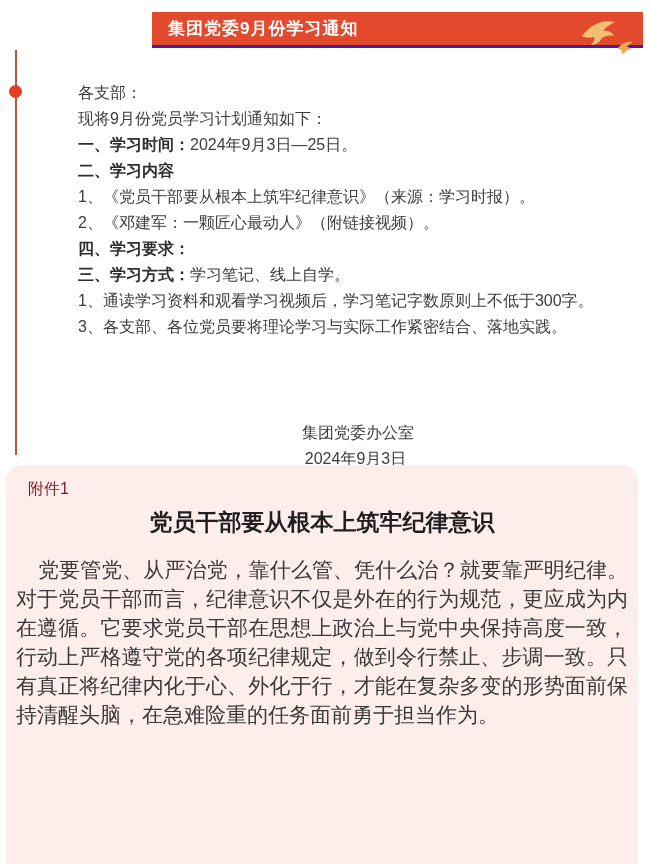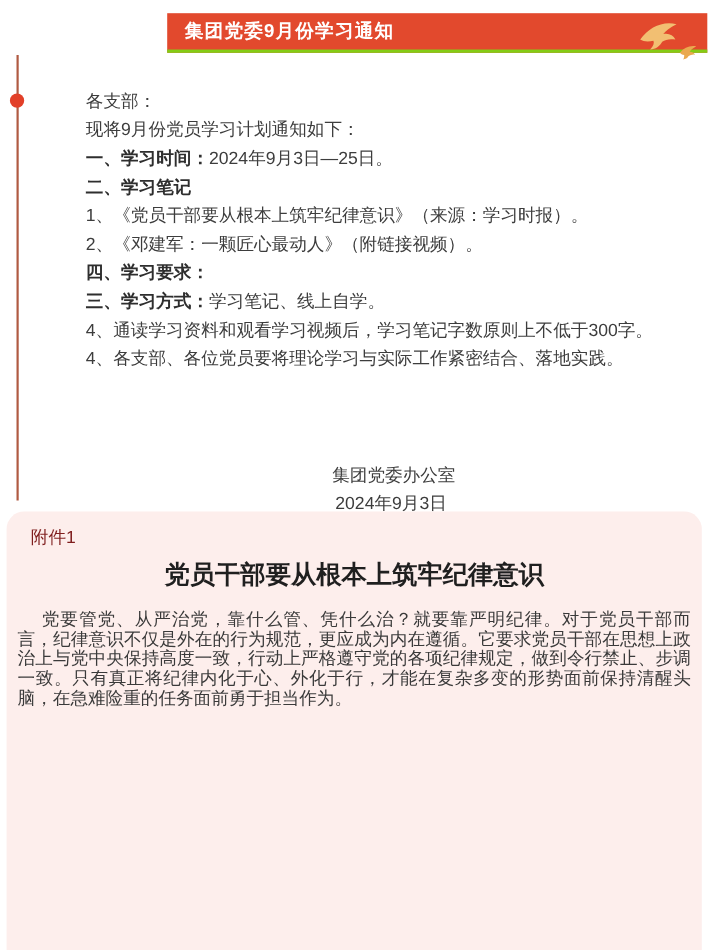--- a/index.html
+++ b/index.html
@@ -14,21 +14,21 @@
 
   
   .banner {
     position: absolute;
     left: 152px;
     top: 12px;
     width: 491px;
     height: 36px;
     box-sizing: border-box;
     background: #e2492d;
-    border-bottom: 3px solid #84cc16;
+    border-bottom: 3px solid #4c1d95;
     display: flex;
     align-items: center;
     padding-left: 16px;
   }
   .banner-title {
     color: #ffffff;
     font-size: 17px;
     font-weight: bold;
     letter-spacing: 1px;
     white-space: nowrap;
@@ -99,22 +99,22 @@
   .attach-title {
     text-align: center;
     font-size: 23px;
     font-weight: bold;
     color: #1f1f1f;
     margin-top: 7px;
   }
   .attach-body { margin-top: 17px; }
   .attach-para {
     margin: 0;
-    font-size: 16px;
-    line-height: 18px;
+    font-size: 21px;
+    line-height: 29px;
     color: #3a3a3a;
     text-align: justify;
     text-indent: 22px;
   }
 </style>
 </head>
 <body>
 
 <div class="banner">
   <span class="banner-title">集团党委9月份学习通知</span>
@@ -124,27 +124,27 @@
   </svg>
 </div>
 
 <div class="timeline-line"></div>
 <div class="timeline-dot"></div>
 
 <div class="notice">
   <div class="notice-line"><span>各支部：</span></div>
   <div class="notice-line"><span>现将9月份党员学习计划通知如下：</span></div>
   <div class="notice-line"><span class="b">一、学习时间：</span><span>2024年9月3日—25日。</span></div>
-  <div class="notice-line"><span class="b">二、学习笔记</span><span></span></div>
+  <div class="notice-line"><span class="b">二、学习内容</span><span></span></div>
   <div class="notice-line"><span>1、《党员干部要从根本上筑牢纪律意识》（来源：学习时报）。</span></div>
   <div class="notice-line"><span>2、《邓建军：一颗匠心最动人》（附链接视频）。</span></div>
   <div class="notice-line"><span class="b">四、学习要求：</span><span></span></div>
   <div class="notice-line"><span class="b">三、学习方式：</span><span>学习笔记、线上自学。</span></div>
-  <div class="notice-line"><span>4、通读学习资料和观看学习视频后，学习笔记字数原则上不低于300字。</span></div>
-  <div class="notice-line"><span>4、各支部、各位党员要将理论学习与实际工作紧密结合、落地实践。</span></div>
+  <div class="notice-line"><span>1、通读学习资料和观看学习视频后，学习笔记字数原则上不低于300字。</span></div>
+  <div class="notice-line"><span>3、各支部、各位党员要将理论学习与实际工作紧密结合、落地实践。</span></div>
 
   <div class="signature">
     <div>集团党委办公室</div>
     <div class="sig-date">2024年9月3日</div>
   </div>
 </div>
 
 <div class="attachment">
   <div class="attach-label">附件1</div>
   <div class="attach-title">党员干部要从根本上筑牢纪律意识</div>

